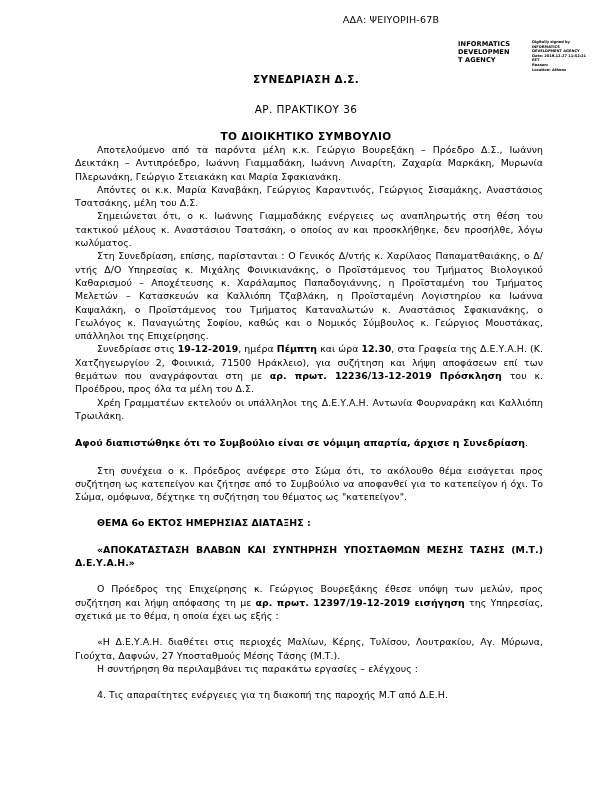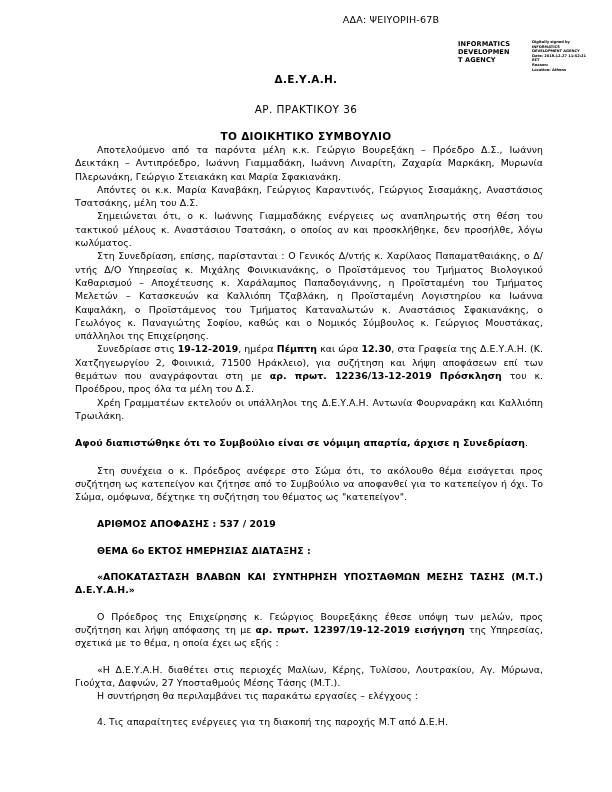--- a/index.html
+++ b/index.html
@@ -158,21 +158,21 @@
       <div>INFORMATICS</div>
       <div>DEVELOPMENT AGENCY</div>
       <div>Date: 2019.12.27 11:52:21</div>
       <div>EET</div>
       <div>Reason:</div>
       <div>Location: Athens</div>
     </div>
   </div>
 
   <div class="titles">
-    <div class="title-main">Δ.Ε.Υ.Α.Η.</div>
+    <div class="title-main">ΣΥΝΕΔΡΙΑΣΗ Δ.Σ.</div>
     <div class="title-sub">ΑΡ. ΠΡΑΚΤΙΚΟΥ 36</div>
     <div class="title-sub2">ΤΟ ΔΙΟΙΚΗΤΙΚΟ ΣΥΜΒΟΥΛΙΟ</div>
   </div>
 
   <div class="body-wrap">
 
     <p class="para">Αποτελούμενο από τα παρόντα μέλη κ.κ. Γεώργιο Βουρεξάκη – Πρόεδρο Δ.Σ., Ιωάννη Δεικτάκη – Αντιπρόεδρο, Ιωάννη Γιαμμαδάκη, Ιωάννη Λιναρίτη, Ζαχαρία Μαρκάκη, Μυρωνία Πλερωνάκη, Γεώργιο Στειακάκη και Μαρία Σφακιανάκη.</p>
 
     <p class="para">Απόντες οι κ.κ. Μαρία Καναβάκη, Γεώργιος Καραντινός, Γεώργιος Σισαμάκης, Αναστάσιος Τσατσάκης, μέλη του Δ.Σ.</p>
 
@@ -181,21 +181,20 @@
     <p class="para">Στη Συνεδρίαση, επίσης, παρίστανται : Ο Γενικός Δ/ντής κ. Χαρίλαος Παπαματθαιάκης, ο Δ/ντής Δ/Ο Υπηρεσίας κ. Μιχάλης Φοινικιανάκης, ο Προϊστάμενος του Τμήματος Βιολογικού Καθαρισμού – Αποχέτευσης κ. Χαράλαμπος Παπαδογιάννης, η Προϊσταμένη του Τμήματος Μελετών – Κατασκευών κα Καλλιόπη Τζαβλάκη, η Προϊσταμένη Λογιστηρίου κα Ιωάννα Καψαλάκη, ο Προϊστάμενος του Τμήματος Καταναλωτών κ. Αναστάσιος Σφακιανάκης, ο Γεωλόγος κ. Παναγιώτης Σοφίου, καθώς και ο Νομικός Σύμβουλος κ. Γεώργιος Μουστάκας, υπάλληλοι της Επιχείρησης.</p>
 
     <p class="para"><span>Συνεδρίασε στις </span><b class="bold">19-12-2019</b><span>, ημέρα </span><b class="bold">Πέμπτη</b><span> και ώρα </span><b class="bold">12.30</b><span>, στα Γραφεία της Δ.Ε.Υ.Α.Η. (Κ. Χατζηγεωργίου 2, Φοινικιά, 71500 Ηράκλειο), για συζήτηση και λήψη αποφάσεων επί των θεμάτων που αναγράφονται στη με </span><b class="bold">αρ. πρωτ. 12236/13-12-2019 Πρόσκληση</b><span> του κ. Προέδρου, προς όλα τα μέλη του Δ.Σ.</span></p>
 
     <p class="para gap-sm">Χρέη Γραμματέων εκτελούν οι υπάλληλοι της Δ.Ε.Υ.Α.Η. Αντωνία Φουρναράκη και Καλλιόπη Τρωιλάκη.</p>
 
     <p class="para noindent gap-lg"><b class="bold">Αφού διαπιστώθηκε ότι το Συμβούλιο είναι σε νόμιμη απαρτία, άρχισε η Συνεδρίαση</b><span>.</span></p>
 
     <p class="para gap-lg">Στη συνέχεια ο κ. Πρόεδρος ανέφερε στο Σώμα ότι, το ακόλουθο θέμα εισάγεται προς συζήτηση ως κατεπείγον και ζήτησε από το Συμβούλιο να αποφανθεί για το κατεπείγον ή όχι. Το Σώμα, ομόφωνα, δέχτηκε τη συζήτηση του θέματος ως "κατεπείγον".</p>
 
-    <p class="para heading-left gap-lg">ΑΡΙΘΜΟΣ ΑΠΟΦΑΣΗΣ : 537 / 2019</p>
 
     <p class="para heading-left gap-md">ΘΕΜΑ 6ο ΕΚΤΟΣ ΗΜΕΡΗΣΙΑΣ ΔΙΑΤΑΞΗΣ :</p>
 
     <p class="para theme-block gap-md">«ΑΠΟΚΑΤΑΣΤΑΣΗ ΒΛΑΒΩΝ ΚΑΙ ΣΥΝΤΗΡΗΣΗ ΥΠΟΣΤΑΘΜΩΝ ΜΕΣΗΣ ΤΑΣΗΣ (Μ.Τ.) Δ.Ε.Υ.Α.Η.»</p>
 
     <p class="para gap-md"><span>Ο Πρόεδρος της Επιχείρησης κ. Γεώργιος Βουρεξάκης έθεσε υπόψη των μελών, προς συζήτηση και λήψη απόφασης τη με </span><b class="bold">αρ. πρωτ. 12397/19-12-2019 εισήγηση</b><span> της Υπηρεσίας, σχετικά με το θέμα, η οποία έχει ως εξής :</span></p>
 
     <p class="para quote-para gap-md">«Η Δ.Ε.Υ.Α.Η. διαθέτει στις περιοχές Μαλίων, Κέρης, Τυλίσου, Λουτρακίου, Αγ. Μύρωνα, Γιούχτα, Δαφνών, 27 Υποσταθμούς Μέσης Τάσης (Μ.Τ.).</p>
 
     <p class="para sub-line">Η συντήρηση θα περιλαμβάνει τις παρακάτω εργασίες – ελέγχους :</p>

